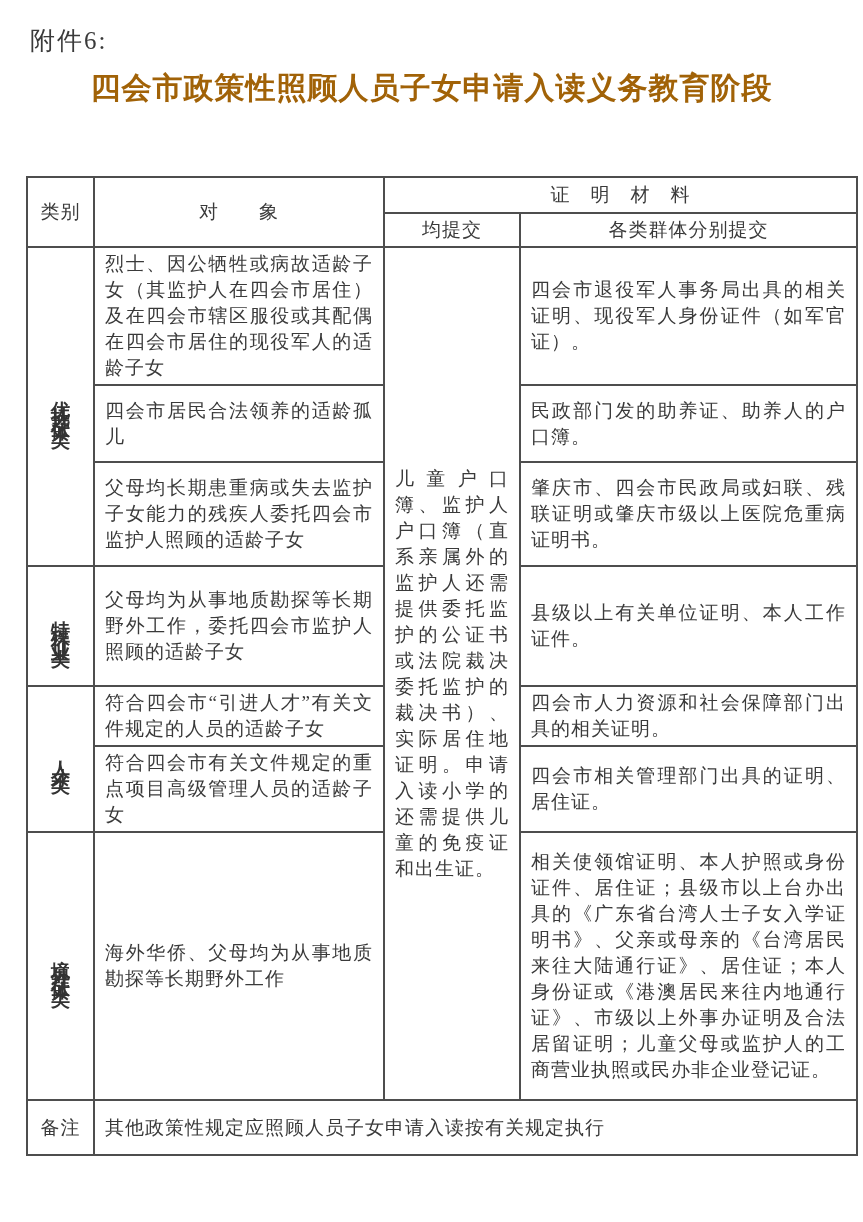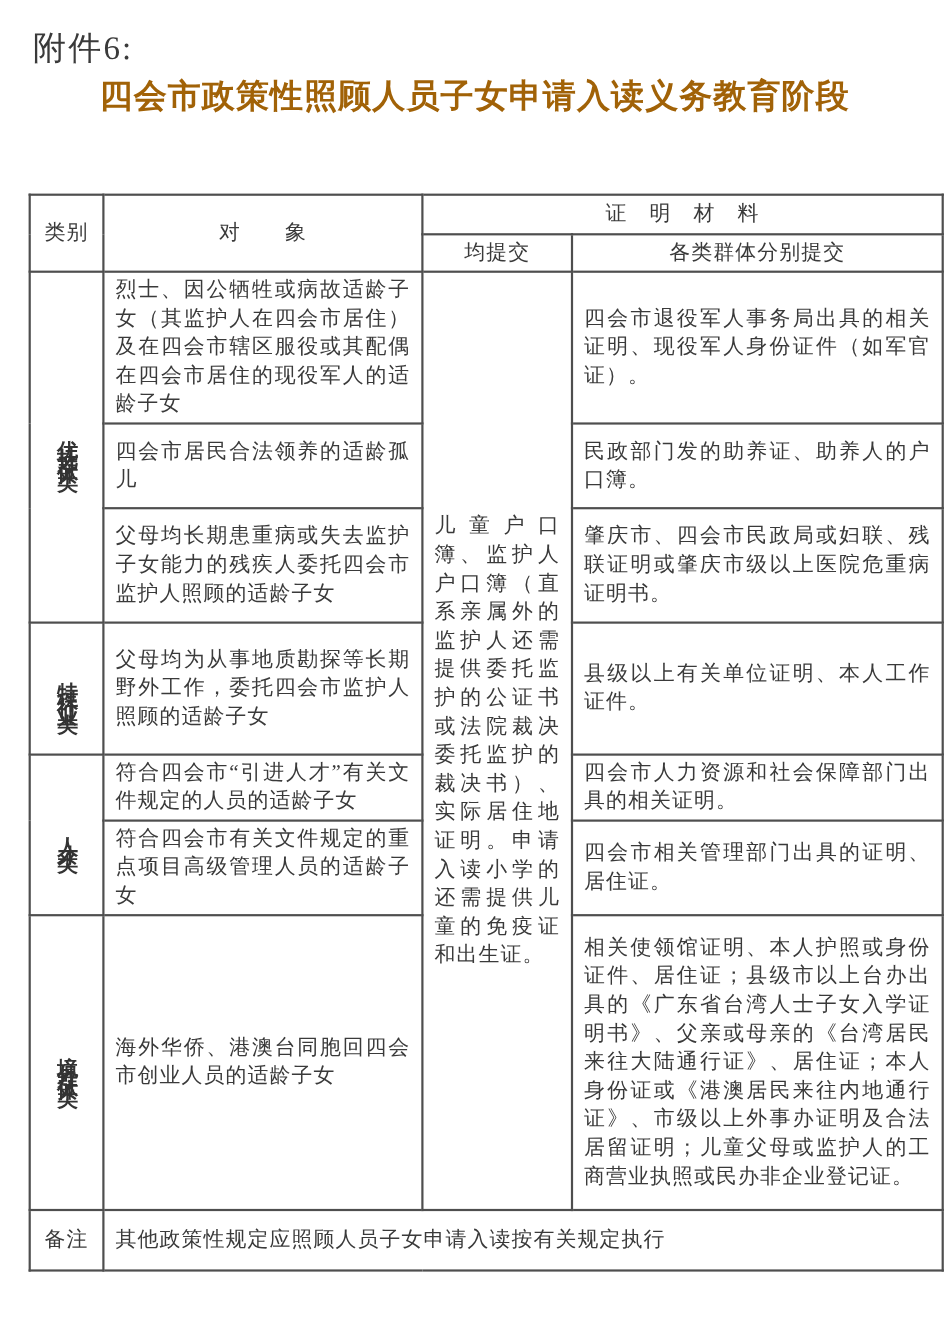--- a/index.html
+++ b/index.html
@@ -9,21 +9,21 @@
   }
   body {
     width: 863px; height: 1222px;
     font-family: "Liberation Serif", "DejaVu Serif", serif;
     color: #3a3a3a;
     position: relative;
   }
   .attachment {
     position: absolute;
     left: 30px; top: 24px;
-    font-size: 30px;
+    font-size: 25px;
     letter-spacing: 2px;
   }
   .doc-title {
     position: absolute;
     left: 0; top: 62px;
     width: 100%;
     text-align: center;
     font-weight: bold;
     font-size: 30px;
     line-height: 52px;
@@ -152,21 +152,21 @@
   </tr>
   <tr class="rF">
     <td class="obj">符合四会市有关文件规定的重点项目高级管理人员的适龄子女</td>
     <td class="group-proof">四会市相关管理部门出具的证明、居住证。</td>
   </tr>
 
   <tr class="rG">
     <td class="cat">
       <span class="vtext">境外群体类</span>
     </td>
-    <td class="obj">海外华侨、港澳台同胞回四会市创业人员的适龄子女</td>
+    <td class="obj">海外华侨、父母均为从事地质勘探等长期野外工作</td>
     <td class="group-proof">相关使领馆证明、本人护照或身份证件、居住证；县级市以上台办出具的《广东省台湾人士子女入学证明书》、父亲或母亲的《台湾居民来往大陆通行证》、居住证；本人身份证或《港澳居民来往内地通行证》、市级以上外事办证明及合法居留证明；儿童父母或监护人的工商营业执照或民办非企业登记证。</td>
   </tr>
 
   <tr class="rR">
     <td class="remark-label">备注</td>
     <td colspan="3" class="obj">其他政策性规定应照顾人员子女申请入读按有关规定执行</td>
   </tr>
 </tbody>
   </table>
 

